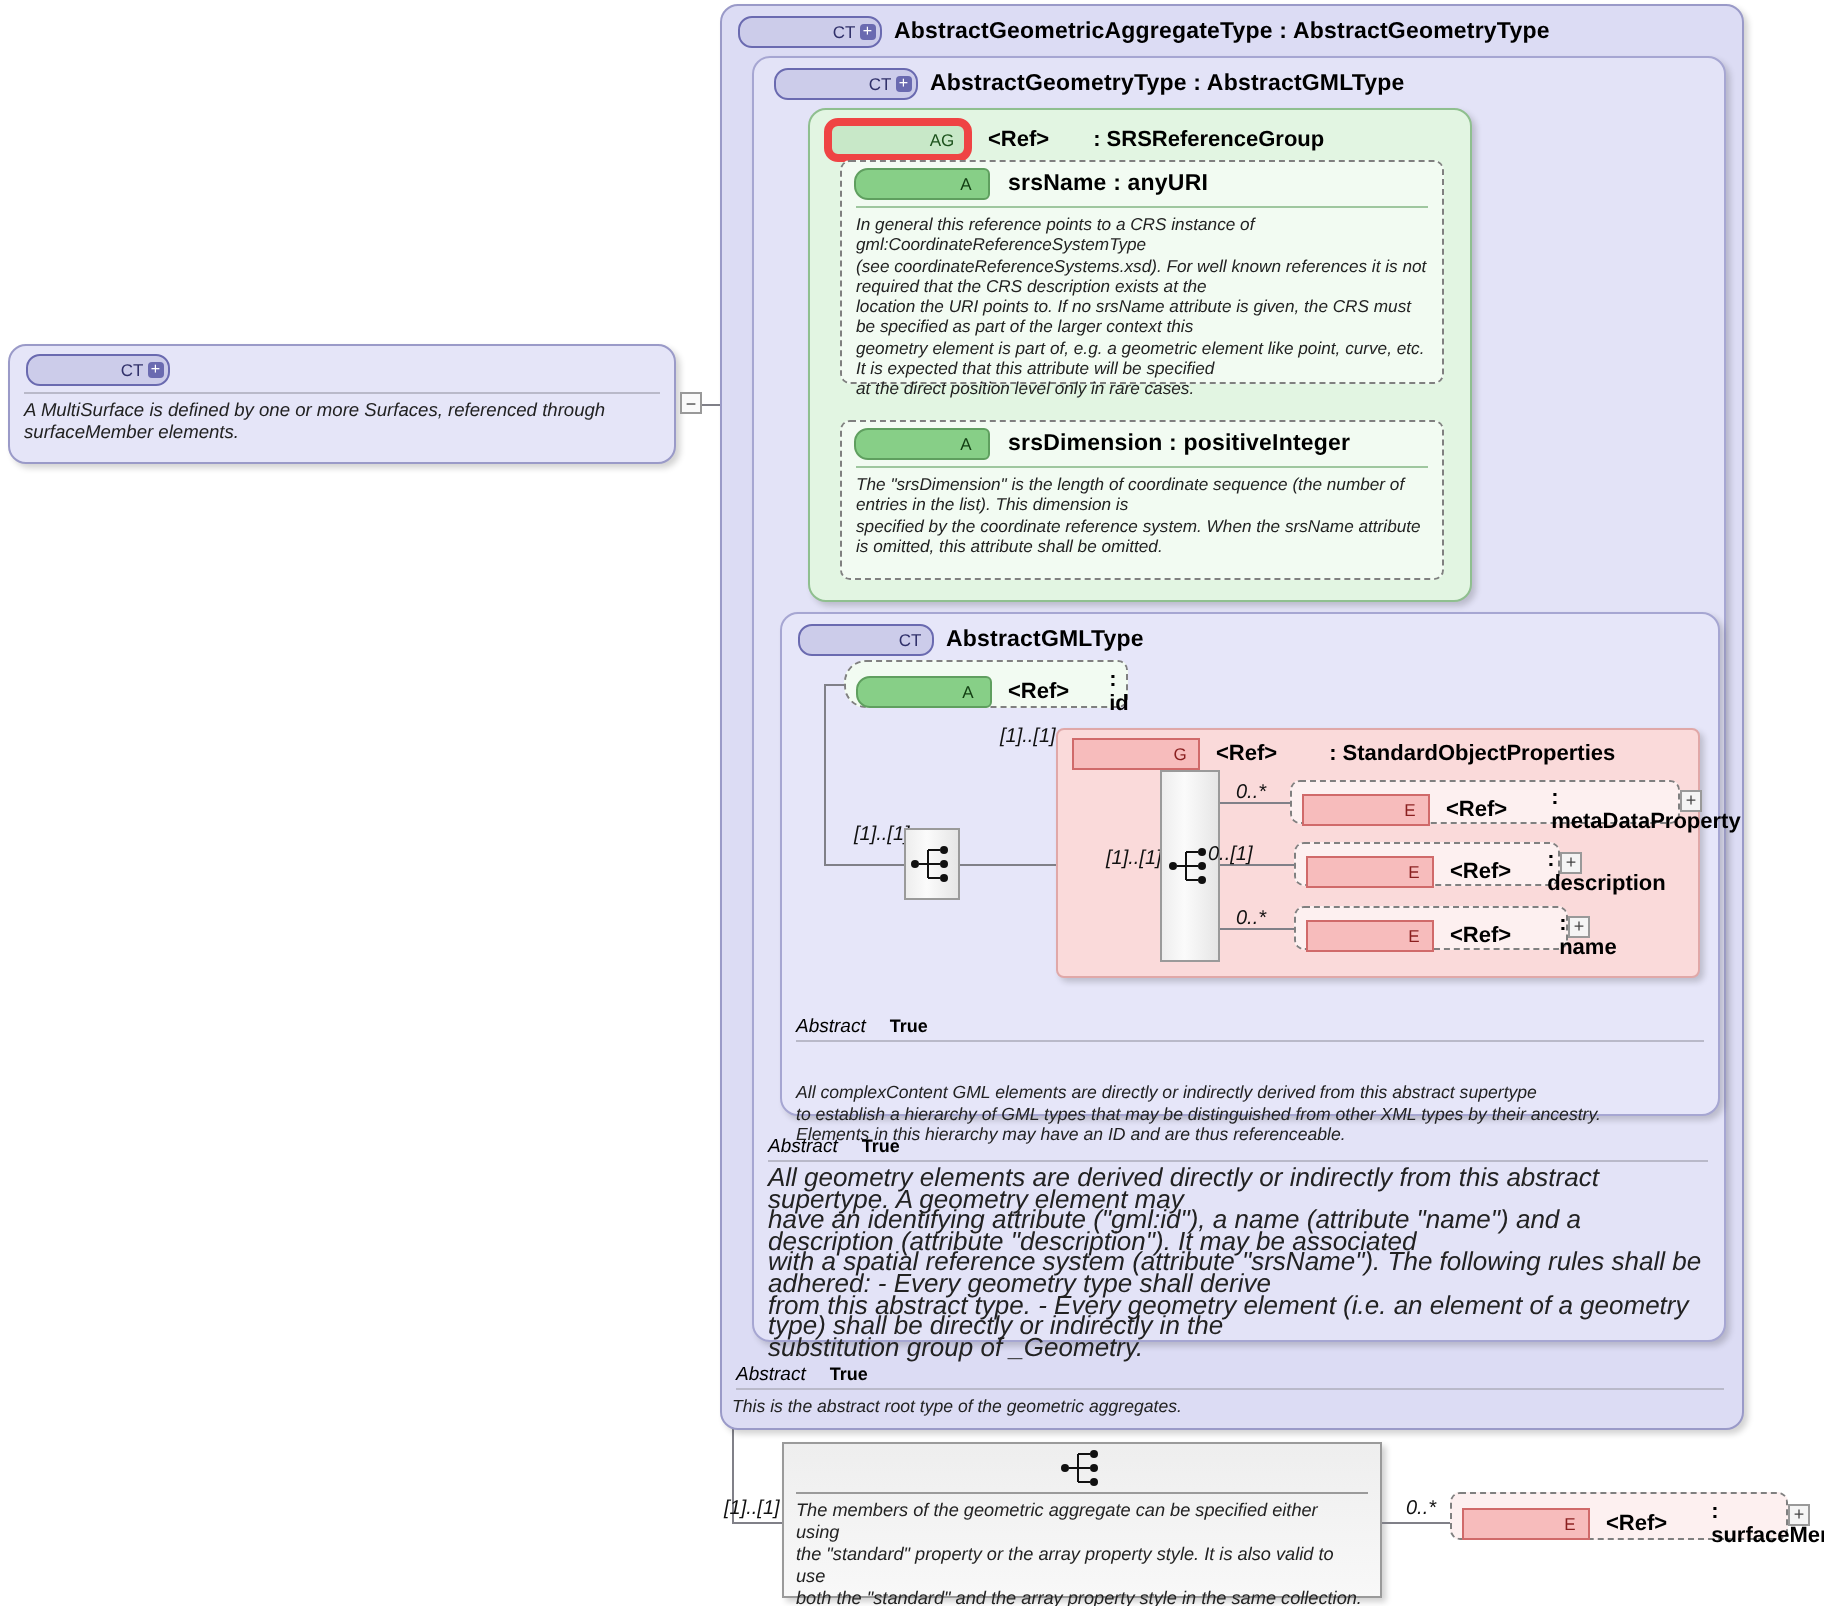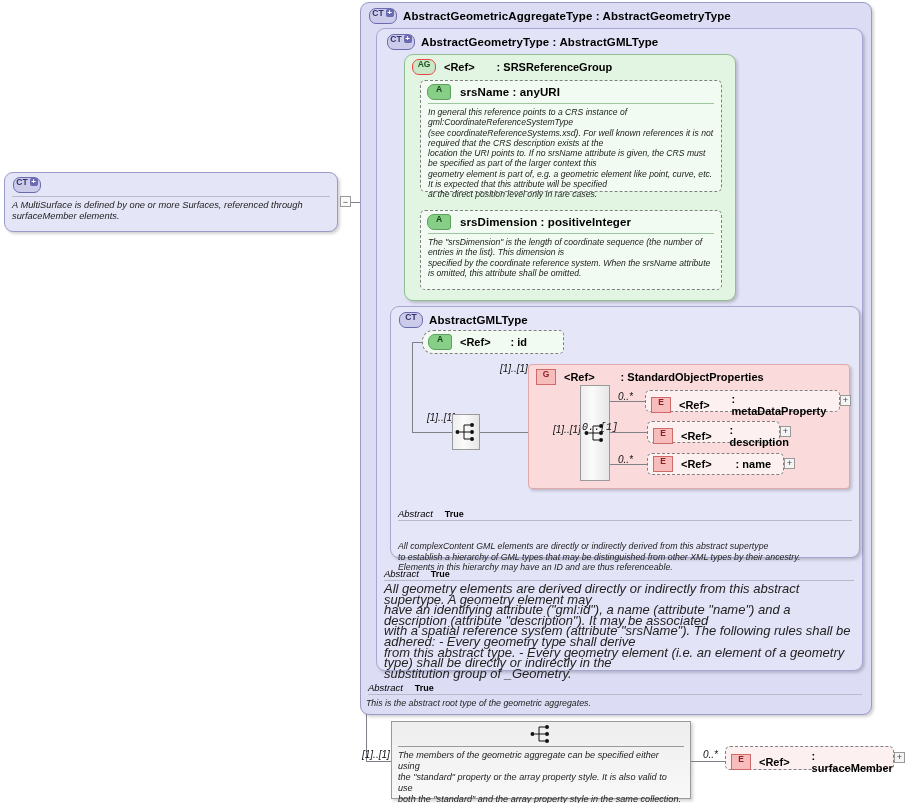--- a/index.html
+++ b/index.html
@@ -36,30 +36,31 @@
   }
   .leaf-green{background:#f2fbf2;}
   .leaf-pink{background:#fdf0f0;}
 
   
   .hdr{display:flex;align-items:center;gap:6px;padding:3px 8px;}
   .hdr .ttl{font-weight:bold;font-size:11.5px;letter-spacing:0.1px;white-space:nowrap;}
 
   
   .badge{
-    display:inline-flex;justify-content:center;
-    font-size:8.5px;font-weight:bold;line-height:1;flex:none;
+    display:inline-flex;align-items:center;justify-content:center;
+    font-size:8.5px;font-weight:normal;line-height:1;flex:none;
     font-family:"Liberation Sans", sans-serif;
+    padding-left:44px;
   }
   .b-ct{width:26px;height:14px;border:1px solid #6a6ab0;border-radius:7px;background:#ccccea;color:#30306a;gap:2px;}
   .b-ct .plus{
     width:8px;height:8px;background:#6a6ab0;color:#fff;border-radius:2px;
     display:inline-flex;align-items:center;justify-content:center;font-size:8px;
   }
-  .b-ag{width:22px;height:14px;border:1px solid #ef4444;border-radius:7px;background:#c8e8c8;color:#1c521c;}
+  .b-ag{width:22px;height:14px;border:4px solid #ef4444;border-radius:7px;background:#c8e8c8;color:#1c521c;}
   .b-a{width:22px;height:14px;border:1px solid #5f9f5f;border-radius:7px 3px 3px 7px;background:#87cf87;color:#144014;}
   .b-g{width:18px;height:14px;border:1px solid #d06a6a;background:#f7bcbc;color:#8a1f1f;}
   .b-e{width:18px;height:14px;border:1px solid #d06a6a;background:#f7bcbc;color:#8a1f1f;}
 
   .rf{font-weight:bold;font-size:11px;}
   .tp{font-weight:bold;font-size:11px;}
 
   
   .doc{
     font-style:italic;font-size:9.3px;line-height:11.2px;color:#222;
@@ -242,21 +243,21 @@
 <div class="abs card" style="left:618px;top:391px;">0..*</div>
 <div class="abs leaf leaf-pink" style="left:645px;top:390px;width:195px;height:22px;">
   <div class="hdr" style="padding-top:2px;padding-left:5px;gap:8px;">
     <span class="badge b-e">E</span>
     <span class="rf">&lt;Ref&gt;</span>
     <span class="tp" style="margin-left:14px;">: metaDataProperty</span>
   </div>
 </div>
 <div class="abs expand" style="left:840px;top:395px;">+</div>
 
-<div class="abs card" style="left:582px;top:422px;font-family:Liberation Mono, monospace;">0..[1]</div>
+<div class="abs card" style="left:604px;top:422px;">0..[1]</div>
 <div class="abs leaf leaf-pink" style="left:647px;top:421px;width:133px;height:22px;">
   <div class="hdr" style="padding-top:2px;padding-left:5px;gap:8px;">
     <span class="badge b-e">E</span>
     <span class="rf">&lt;Ref&gt;</span>
     <span class="tp" style="margin-left:10px;">: description</span>
   </div>
 </div>
 <div class="abs expand" style="left:780px;top:426px;">+</div>
 
 <div class="abs card" style="left:618px;top:454px;">0..*</div>

